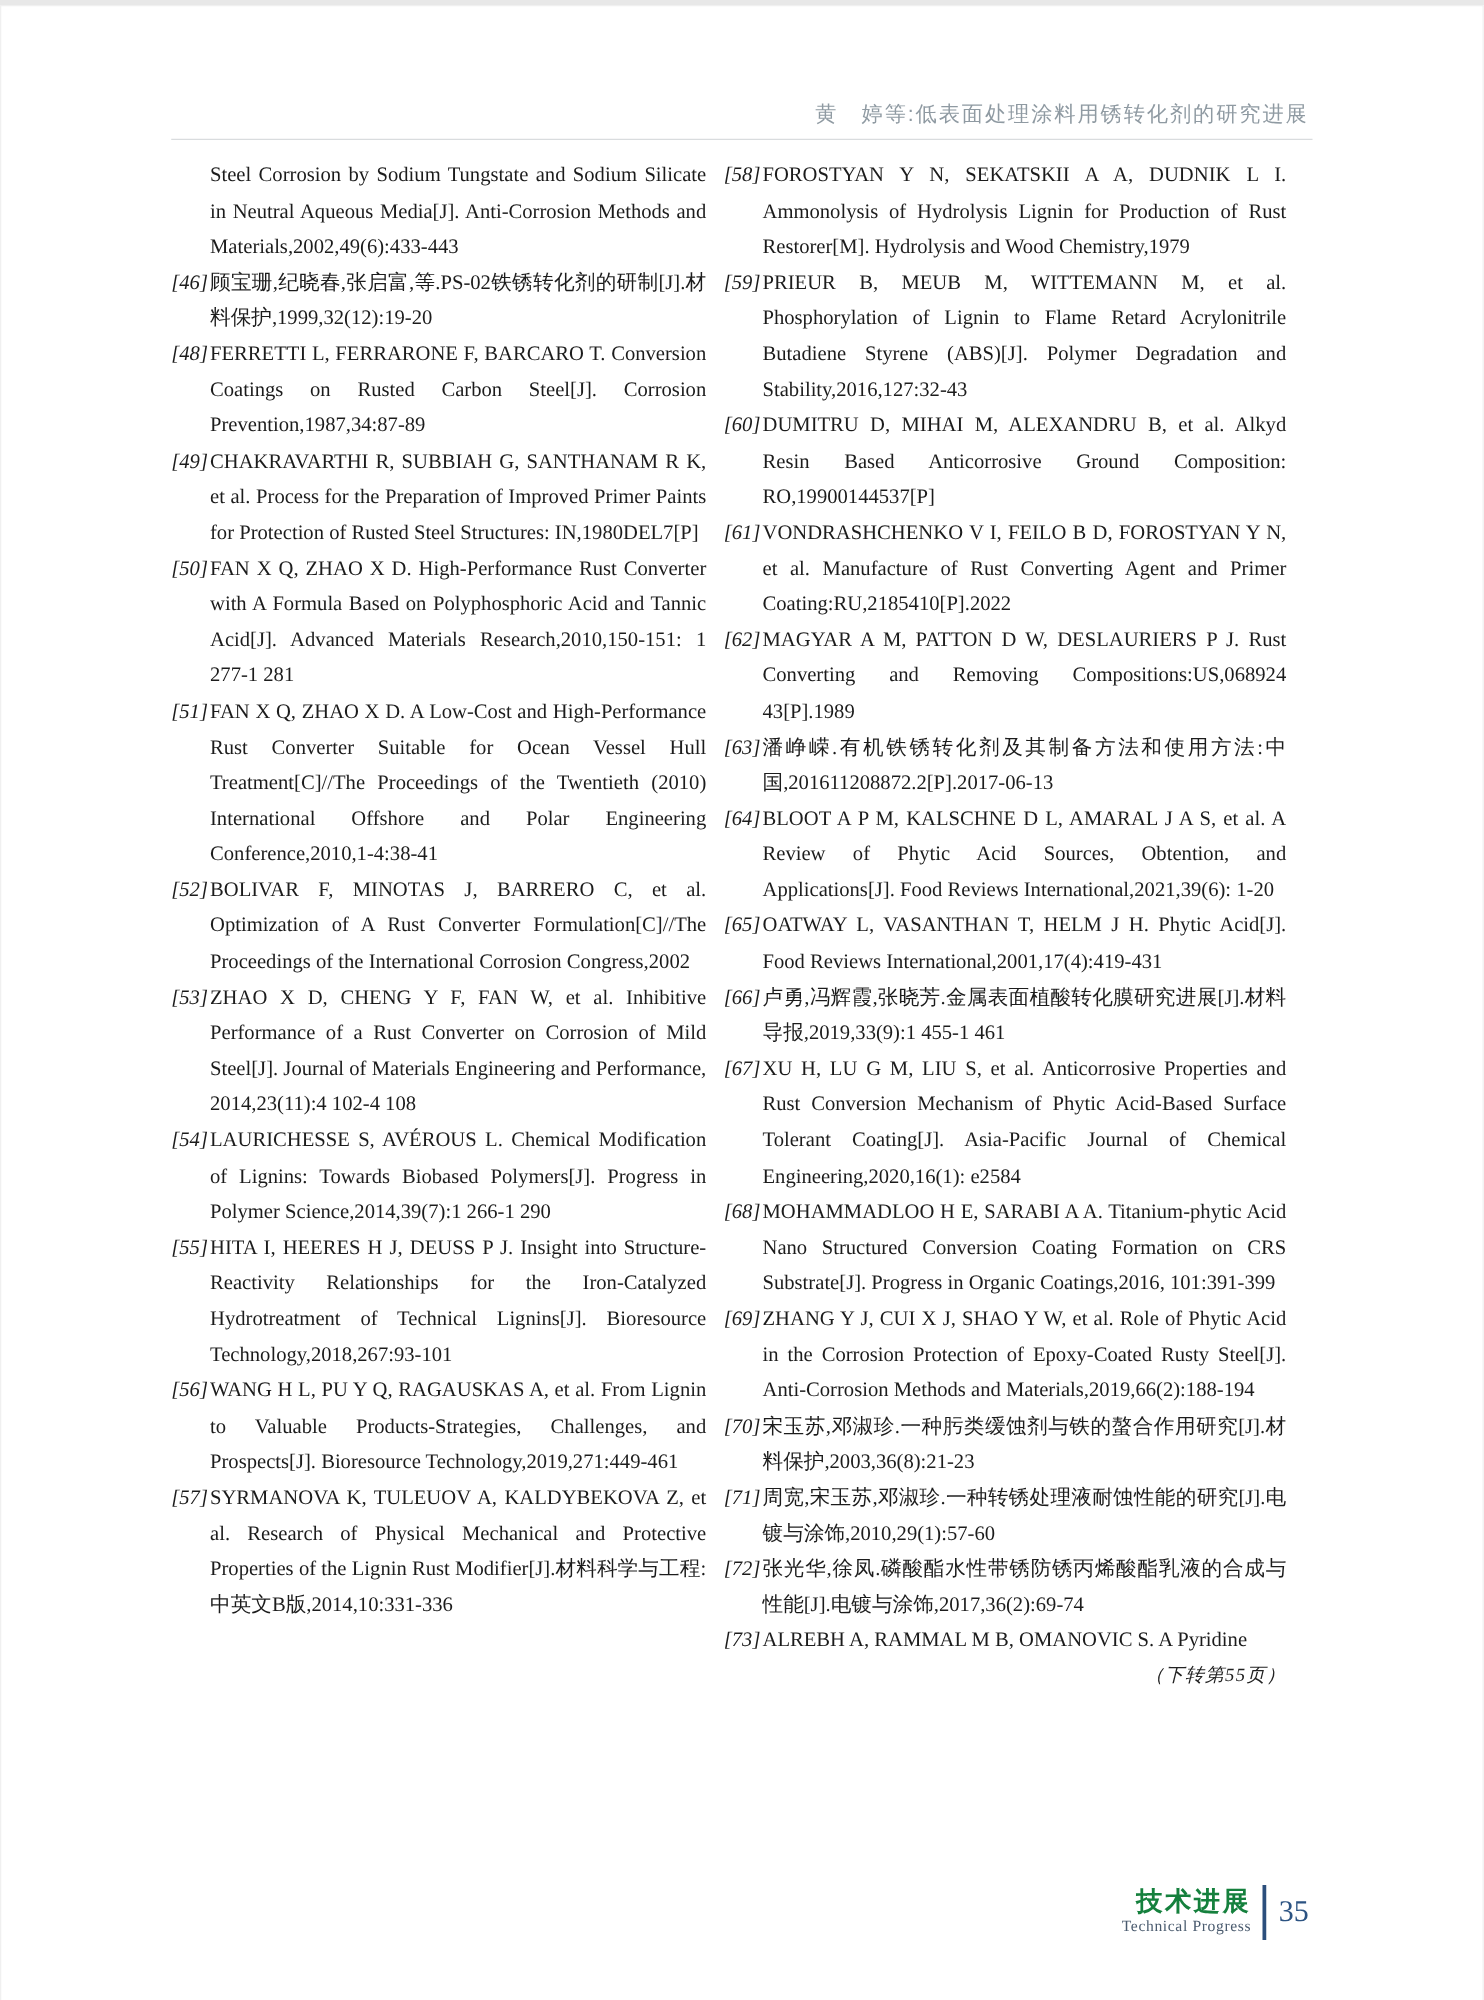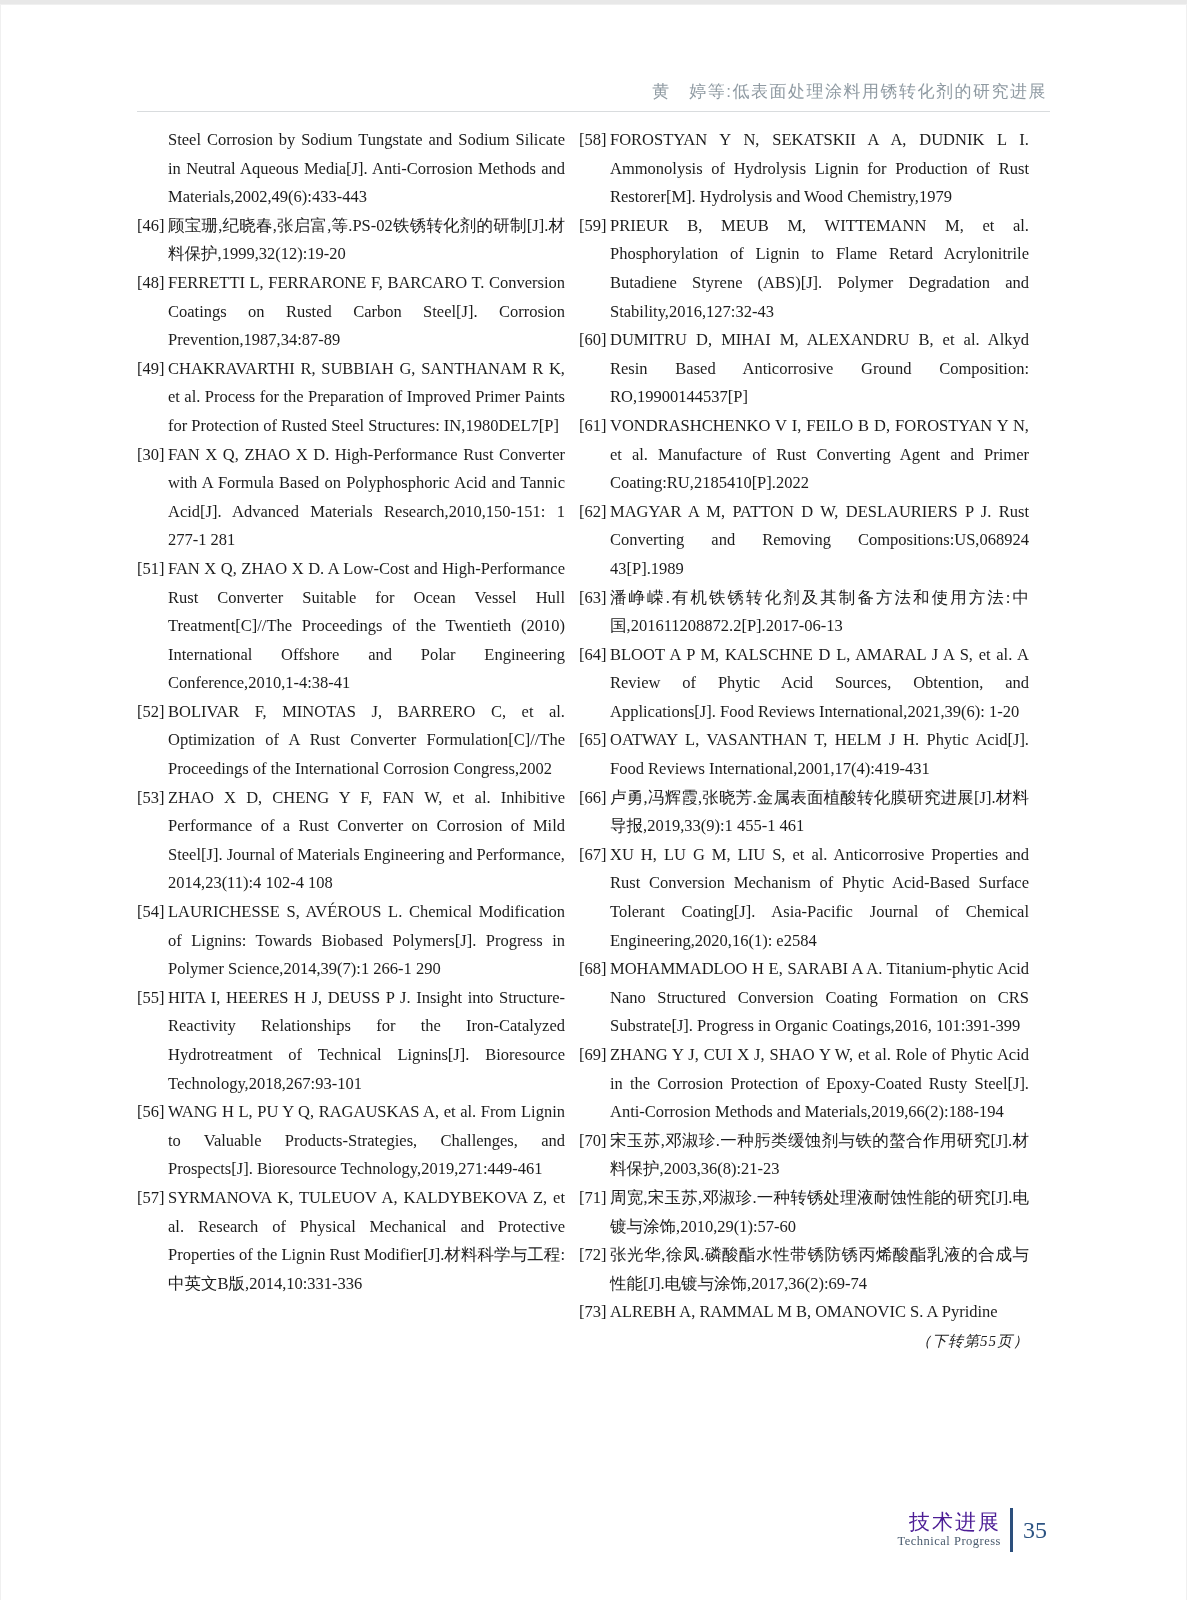--- a/index.html
+++ b/index.html
@@ -50,20 +50,21 @@
     font-size: 16.5px;
     line-height: 28.6px;
     text-align: justify;
     text-justify: inter-word;
   }
   .ref-num {
     position: absolute;
     left: 0;
     top: 0;
     white-space: nowrap;
+    font-style: italic;
   }
   .continuation-note {
     font-size: 15px;
     line-height: 28.6px;
     text-align: right;
     font-style: italic;
     letter-spacing: 1px;
     color: #222;
   }
   .footer {
@@ -72,24 +73,24 @@
     bottom: 52px;
     display: flex;
     align-items: center;
   }
   .footer-labels {
     text-align: right;
     margin-right: 9px;
   }
   .footer-cn {
     font-family: "Liberation Sans", "DejaVu Sans", sans-serif;
-    font-weight: normal;
+    font-weight: bold;
     font-size: 21px;
     line-height: 22px;
-    color: #4c1d95;
+    color: #15803d;
     letter-spacing: 2px;
   }
   .footer-en {
     font-size: 12.5px;
     line-height: 16px;
     color: #4a5b6e;
     letter-spacing: 0.5px;
   }
   .footer-bar {
     width: 3px;
@@ -132,21 +133,21 @@
           <span class="ref-num">[48]</span>
           <span>FERRETTI L, FERRARONE F, BARCARO T. Conversion Coatings on Rusted Carbon Steel[J]. Corrosion Prevention,1987,34:87-89</span>
         </div>
 
         <div class="ref">
           <span class="ref-num">[49]</span>
           <span>CHAKRAVARTHI R, SUBBIAH G, SANTHANAM R K, et al. Process for the Preparation of Improved Primer Paints for Protection of Rusted Steel Structures: IN,1980DEL7[P]</span>
         </div>
 
         <div class="ref">
-          <span class="ref-num">[30]</span>
+          <span class="ref-num">[50]</span>
           <span>FAN X Q, ZHAO X D. High-Performance Rust Converter with A Formula Based on Polyphosphoric Acid and Tannic Acid[J]. Advanced Materials Research,2010,150-151: 1 277-1 281</span>
         </div>
 
         <div class="ref">
           <span class="ref-num">[51]</span>
           <span>FAN X Q, ZHAO X D. A Low-Cost and High-Performance Rust Converter Suitable for Ocean Vessel Hull Treatment[C]//The Proceedings of the Twentieth (2010) International Offshore and Polar Engineering Conference,2010,1-4:38-41</span>
         </div>
 
         <div class="ref">
           <span class="ref-num">[52]</span>

